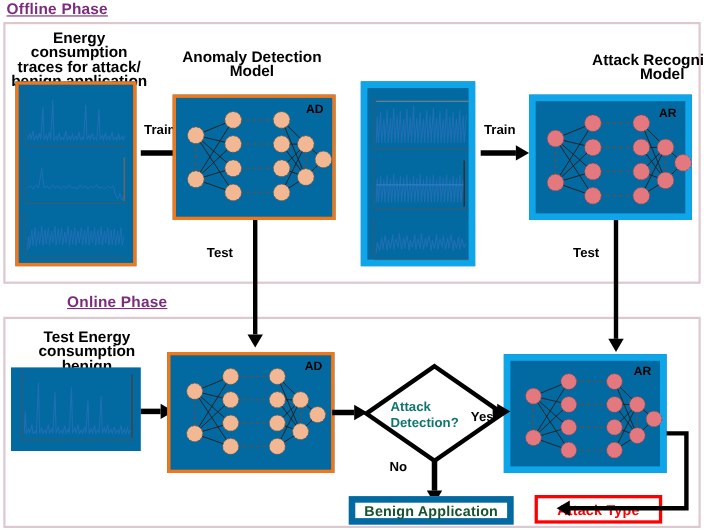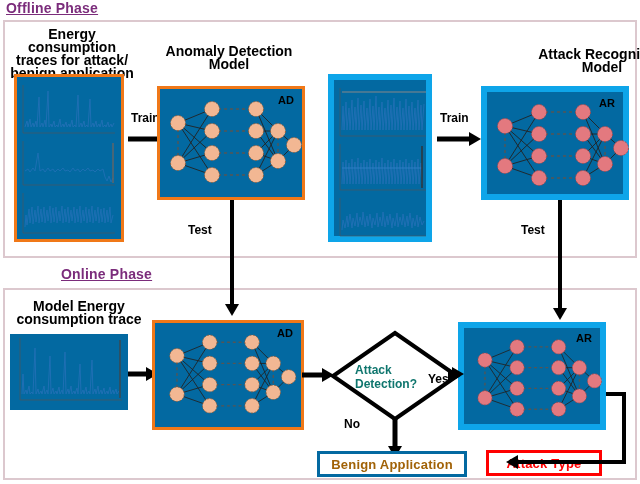--- a/index.html
+++ b/index.html
@@ -22,21 +22,21 @@
        color:#000;line-height:13px;}
   .tag{position:absolute;font-size:11px;font-weight:bold;color:#000;}
 
   .arrow-label{position:absolute;font-size:12px;font-weight:bold;color:#000;
                white-space:nowrap;}
 
   
   .res{position:absolute;box-sizing:border-box;background:#fff;
        display:flex;align-items:center;justify-content:center;
        font-weight:bold;font-size:13px;letter-spacing:.2px;}
-  .res-green{border:3px solid #0369a1;color:#a16207;}
+  .res-green{border:6px solid #0369a1;color:#14532d;}
   .res-red{border:3px solid #FF0000;color:#FF0000;}
 
   .diamond-text{position:absolute;text-align:left;font-size:12px;
                 font-weight:bold;color:#0f766e;line-height:14px;}
 
   svg{position:absolute;left:0;top:0;overflow:visible;}
 </style>
 </head>
 <body>
 
@@ -198,21 +198,21 @@
           <circle cx="118" cy="72" r="7.5"></circle>
         <circle cx="134" cy="56" r="7.5"></circle>
       </g>
     </svg>
   </div>
 
   <div class="phase-title" style="left:24px;top:266px;margin-left:37px;">Online Phase</div>
 
   <div class="panel" style="left:3px;top:288px;width:634px;height:192px;"></div>
 
-  <div class="cap" style="left:16px;top:300px;width:126px;">Model Energy consumption trace</div>
+  <div class="cap" style="left:16px;top:300px;width:126px;">Test Energy consumption benign</div>
 
   <div class="box" style="left:10px;top:334px;width:118px;height:76px;border:none;">
     <svg width="118" height="76" viewBox="0 0 118 76">
       <path d="M10 4 L10 66 M10 66 L112 66" stroke="#555" stroke-width="0.7" fill="none"></path>
       <path d="M12 60 L13 40 L14 60 L16 56 L17 60 L19 52 L20 60 L22 58 L23 60 L25 14 L26 60 L28 55 L29 60 L31 57 L32 60 L34 52 L35 60 L37 56 L38 60 L40 22 L41 60 L43 54 L44 60 L46 57 L47 60 L49 53 L50 60 L52 56 L53 60 L55 18 L56 60 L58 55 L59 60 L61 52 L62 60 L64 57 L65 60 L67 54 L68 60 L70 30 L71 60 L73 56 L74 60 L76 53 L77 60 L79 57 L80 60 L82 26 L83 60 L85 55 L86 60 L88 52 L89 60 L91 56 L92 60 L94 54 L95 60 L97 57 L98 60 L100 53 L101 60 L103 56 L104 60 L106 55 L107 60 L109 57" stroke="#1F6FB4" stroke-width="1" fill="none"></path>
       <path d="M110 6 L110 64" stroke="#444" stroke-width="1.3" fill="none"></path>
     </svg>
   </div>
 
   <svg width="30" height="18" style="left:128px;top:366px;">
@@ -334,21 +334,21 @@
   <div class="arrow-label" style="left:428px;top:372px;">Yes</div>
   <svg width="62" height="18" style="left:456px;top:367px;">
     <line x1="0" y1="8" x2="-6" y2="8" stroke="#000" stroke-width="5"></line>
     <polygon points="-8,1 4,8 -8,15" fill="#000"></polygon>
   </svg>
   <svg width="70" height="20" style="left:448px;top:366px;">
     <line x1="0" y1="8" x2="6" y2="8" stroke="#000" stroke-width="5"></line>
     <polygon points="4,1 16,8 4,15" fill="#000"></polygon>
   </svg>
 
-  <div class="arrow-label" style="left:344px;top:417px;">No</div>
+  <div class="arrow-label" style="left:354px;top:417px;">No</div>
   <svg width="18" height="42" style="left:387px;top:418px;">
     <line x1="8" y1="0" x2="8" y2="28" stroke="#000" stroke-width="5"></line>
     <polygon points="1,28 15,28 8,40" fill="#000"></polygon>
   </svg>
 
   <div class="res res-green" style="left:317px;top:451px;width:150px;height:26px;">Benign Application</div>
 
   <div class="res res-red" style="left:486px;top:450px;width:116px;height:26px;">Attack Type</div>
 
   <svg width="60" height="70" style="left:604px;top:394px;">

